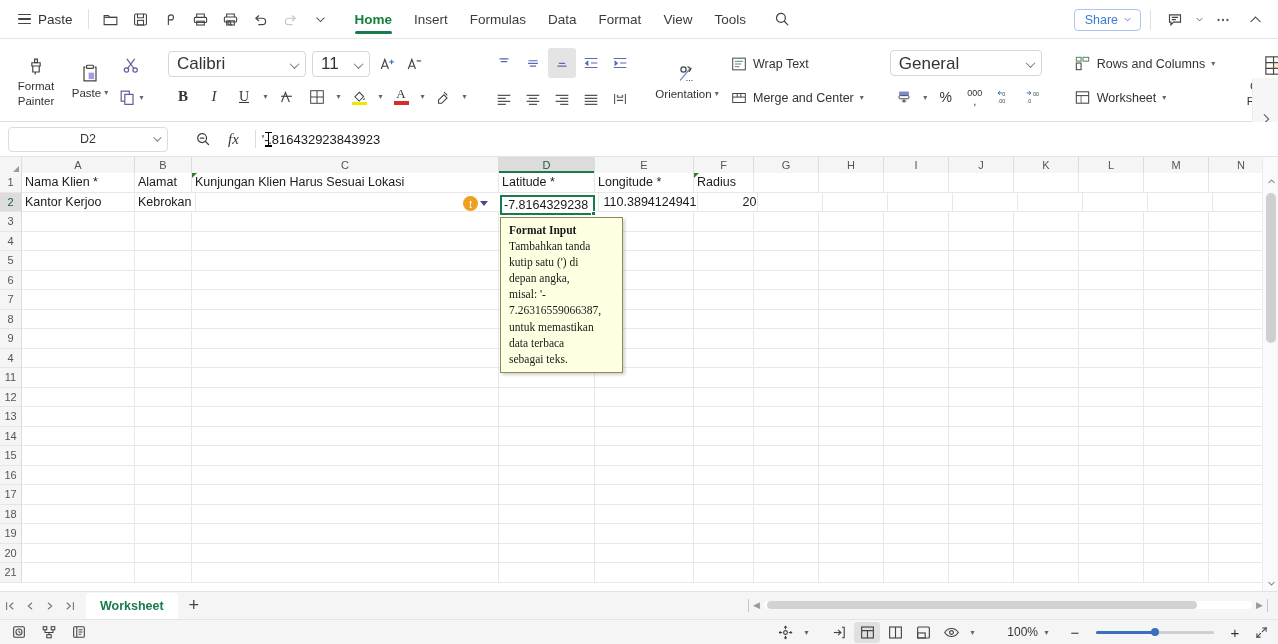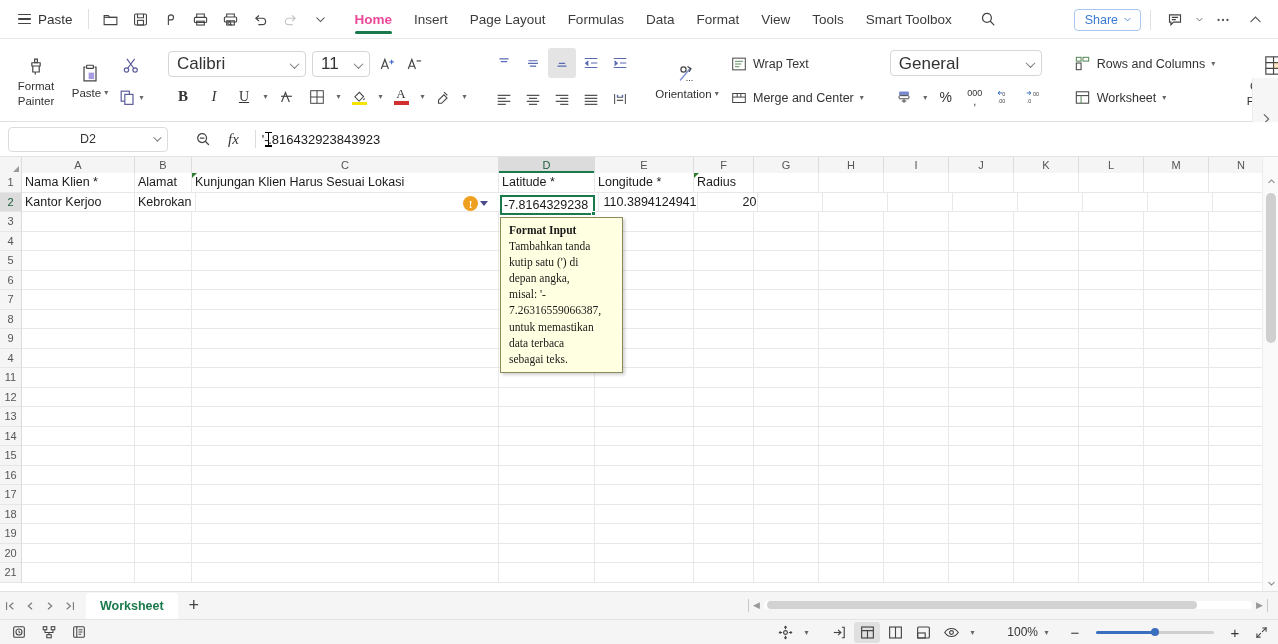--- a/index.html
+++ b/index.html
@@ -35,21 +35,21 @@
     width: 30px; height: 28px; display: flex; align-items: center; justify-content: center;
     border-radius: 4px; cursor: pointer;
   }
   .qbtn svg { display: block; }
 
   #tabs { display: flex; align-items: center; margin-left: 8px; height: 39px; }
   .tab {
     position: relative; height: 39px; display: flex; align-items: center;
     padding: 0 11px; font-size: 13.5px; color: #3c3c3c; cursor: pointer; white-space: nowrap;
   }
-  .tab.active { color: #ec4899; font-weight: bold; }
+  .tab.active { color: #15803d; font-weight: bold; }
   .tab.active::after {
     content: ""; position: absolute; left: 11px; right: 11px; bottom: 5px;
     height: 2.2px; background: #1a7a4c; border-radius: 2px;
   }
 
   #search-icon-btn { margin-left: 10px; }
 
   #mb-right {
     position: absolute; right: 8px; top: 0; height: 39px;
     display: flex; align-items: center; gap: 2px;
@@ -380,27 +380,25 @@
   </div>
   <div class="qbtn">
     <svg width="13" height="13" viewBox="0 0 16 16" fill="none" stroke="#555" stroke-width="1.3" stroke-linecap="round">
         <path d="M3.5 6l4.5 4.5L12.5 6"></path>
       </svg>
   </div>
 
   <div id="tabs">
     <div class="tab active">Home</div>
     <div class="tab">Insert</div>
-    <div class="tab">Page Layout</div>
     <div class="tab">Formulas</div>
     <div class="tab">Data</div>
     <div class="tab">Format</div>
     <div class="tab">View</div>
     <div class="tab">Tools</div>
-    <div class="tab">Smart Toolbox</div>
   </div>
 
   <div class="qbtn" id="search-icon-btn">
     <svg width="16" height="16" viewBox="0 0 18 18" fill="none" stroke="#444" stroke-width="1.4" stroke-linecap="round">
       <circle cx="7.8" cy="7.8" r="5"></circle>
         <path d="M11.6 11.6l4 4"></path>
       </svg>
   </div>
 
   <div id="mb-right">

